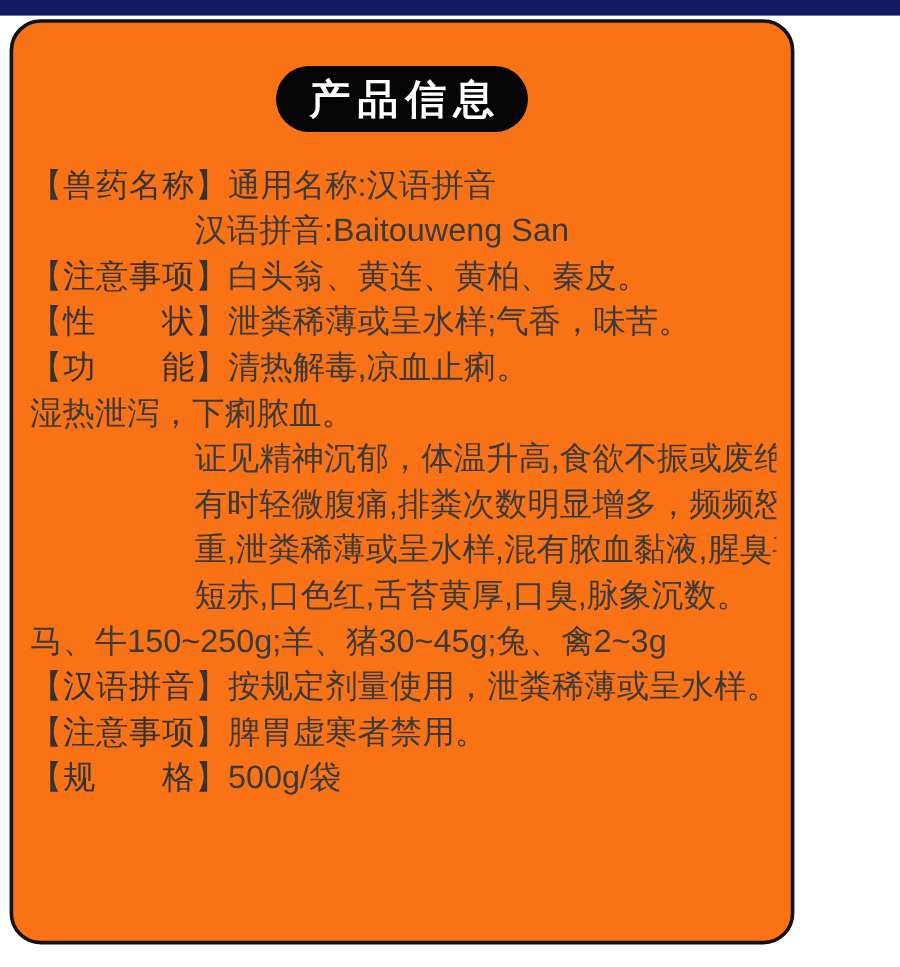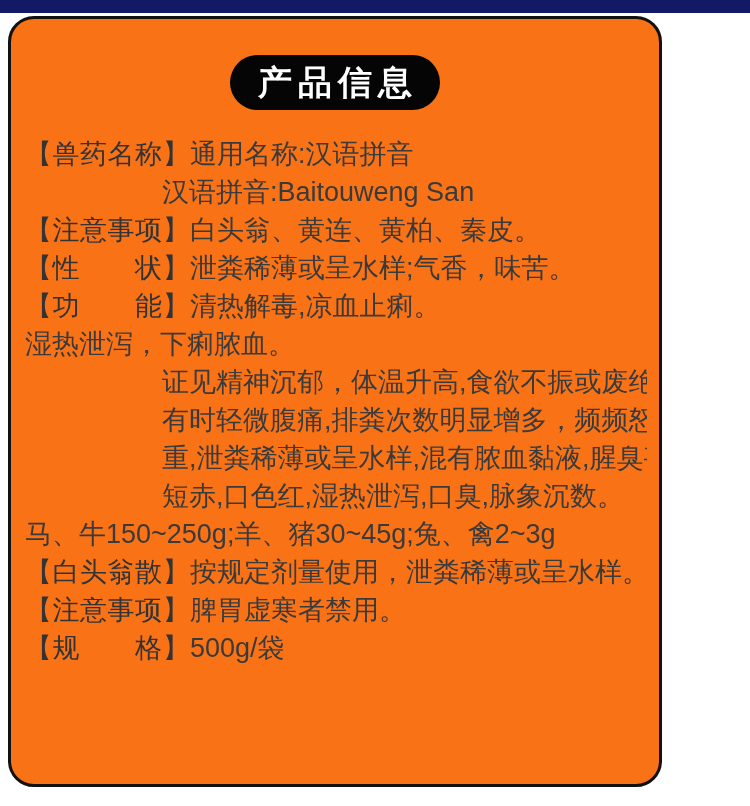--- a/index.html
+++ b/index.html
@@ -122,29 +122,29 @@
         <span class="text">有时轻微腹痛,排粪次数明显增多，频频怒责，里急后</span>
       </div>
 
       <div class="row">
         <span class="label"></span>
         <span class="text">重,泄粪稀薄或呈水样,混有脓血黏液,腥臭甚至恶臭,尿</span>
       </div>
 
       <div class="row">
         <span class="label"></span>
-        <span class="text">短赤,口色红,湿热泄泻,口臭,脉象沉数。</span>
+        <span class="text">短赤,口色红,舌苔黄厚,口臭,脉象沉数。</span>
       </div>
 
       <div class="row">
         <span class="text">马、牛150~250g;羊、猪30~45g;兔、禽2~3g</span>
       </div>
 
       <div class="row">
-        <span class="label">【白头翁散】</span>
+        <span class="label">【汉语拼音】</span>
         <span class="text">按规定剂量使用，泄粪稀薄或呈水样。</span>
       </div>
 
       <div class="row">
         <span class="label">【注意事项】</span>
         <span class="text">脾胃虚寒者禁用。</span>
       </div>
 
       <div class="row">
         <span class="label">【规　　格】</span>

